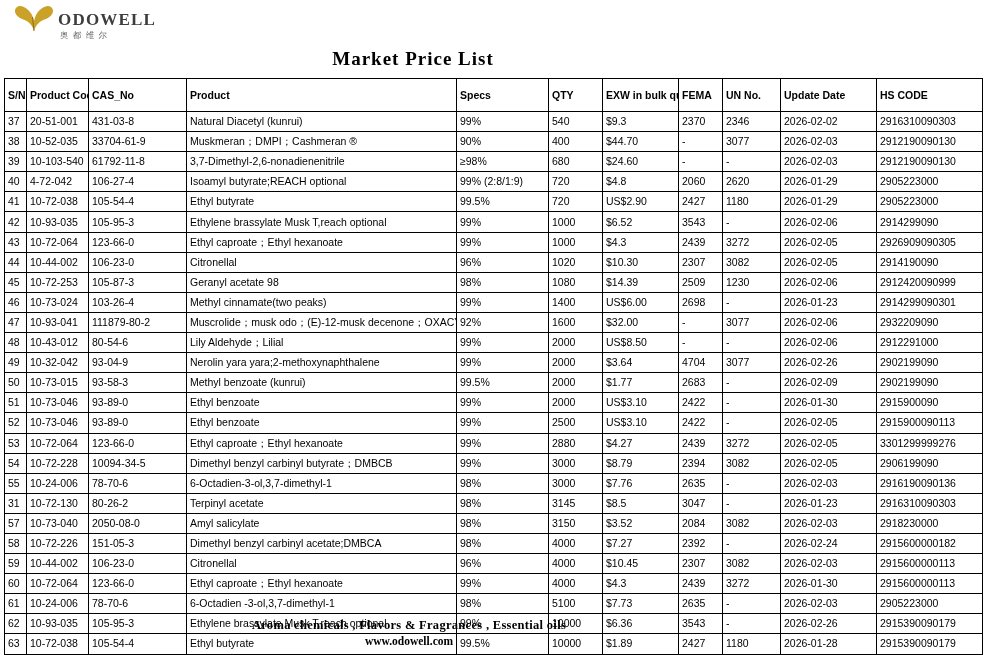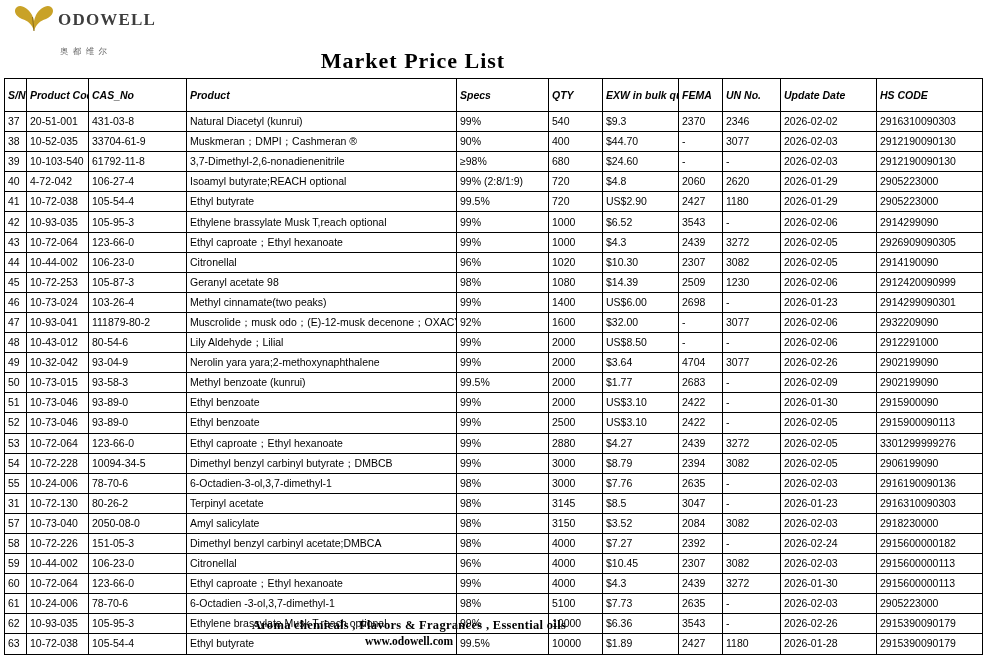--- a/index.html
+++ b/index.html
@@ -41,34 +41,34 @@
     top: 6px;
     font-family: "Liberation Serif", serif;
     font-size: 17px;
     font-weight: bold;
     letter-spacing: 1.2px;
     color: #3d3d3d;
   }
   .logo-sub {
     position: absolute;
     left: 52px;
-    top: 42px;
+    top: 26px;
     font-size: 8.5px;
     letter-spacing: 1px;
     color: #6a6a6a;
   }
   
   .doc-title {
     position: absolute;
     left: 0;
     right: 0;
     top: 48px;
     text-align: center;
     font-family: "Liberation Serif", serif;
-    font-size: 22px;
+    font-size: 19px;
     font-weight: bold;
     letter-spacing: 1px;
   }
   
   .table-wrap {
     position: absolute;
     left: 4px;
     top: 78px;
     width: 978px;
   }
@@ -85,21 +85,20 @@
     white-space: nowrap;
     overflow: hidden;
     text-overflow: clip;
   }
   table.price thead th {
     font-weight: bold;
     text-align: left;
     height: 30px;
     font-size: 10.5px;
     line-height: 11px;
-    font-style: italic;
   }
   table.price tbody td {
     height: 17.1px;
     line-height: 15px;
   }
   
   col.c-sn      { width: 22px; }
   col.c-pcode   { width: 62px; }
   col.c-cas     { width: 98px; }
   col.c-product { width: 270px; }

